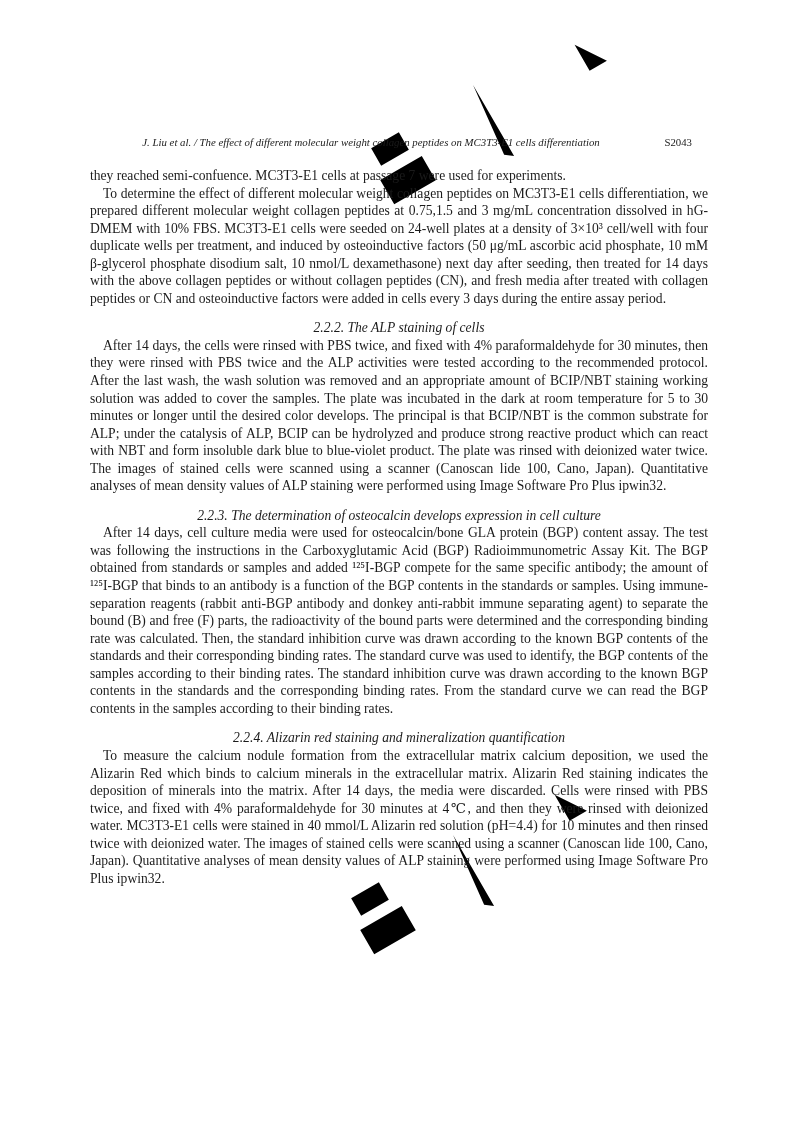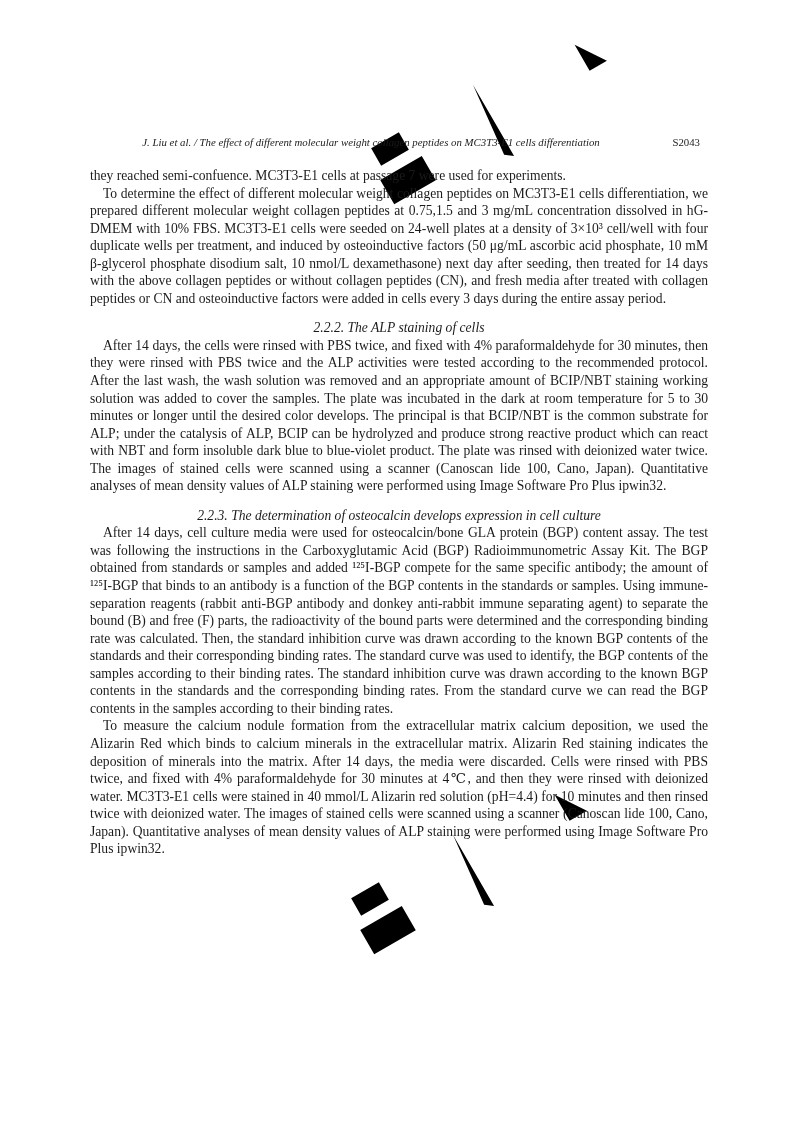--- a/index.html
+++ b/index.html
@@ -24,21 +24,21 @@
   .content { position:absolute; top:0; left:0; width:793px; height:1122px; z-index:1; }
 
   .running-head {
     position:absolute; top:135px; left:90px; width:618px; height:16px;
     font-size:10.8px; line-height:14px;
   }
   .running-head .head-title {
     display:block; text-align:center; font-style:italic; padding-right:56px;
   }
   .running-head .page-code {
-    position:absolute; right:8px; top:0; font-style:normal;
+    position:absolute; right:16px; top:0; font-style:normal;
   }
 
   .body-col {
     position:absolute; top:167px; left:90px; width:618px;
     font-size:13.6px; line-height:17.55px; text-align:justify;
   }
   .body-col p { margin:0; text-indent:13px; }
   .body-col p.no-indent { text-indent:0; }
   .sec-heading {
     margin:12px 0 0 0;
@@ -104,20 +104,21 @@
       <p class="no-indent">they reached semi-confuence. MC3T3-E1 cells at passage 7 were used for experiments.</p>
 
       <p>To determine the effect of different molecular weight collagen peptides on MC3T3-E1 cells differentiation, we prepared different molecular weight collagen peptides at 0.75,1.5 and 3 mg/mL concentration dissolved in hG-DMEM with 10% FBS. MC3T3-E1 cells were seeded on 24-well plates at a density of 3×10³ cell/well with four duplicate wells per treatment, and induced by osteoinductive factors (50 μg/mL ascorbic acid phosphate, 10 mM β-glycerol phosphate disodium salt, 10 nmol/L dexamethasone) next day after seeding, then treated for 14 days with the above collagen peptides or without collagen peptides (CN), and fresh media after treated with collagen peptides or CN and osteoinductive factors were added in cells every 3 days during the entire assay period.</p>
 
       <h3 class="sec-heading">2.2.2. The ALP staining of cells</h3>
       <p>After 14 days, the cells were rinsed with PBS twice, and fixed with 4% paraformaldehyde for 30 minutes, then they were rinsed with PBS twice and the ALP activities were tested according to the recommended protocol. After the last wash, the wash solution was removed and an appropriate amount of BCIP/NBT staining working solution was added to cover the samples. The plate was incubated in the dark at room temperature for 5 to 30 minutes or longer until the desired color develops. The principal is that BCIP/NBT is the common substrate for ALP; under the catalysis of ALP, BCIP can be hydrolyzed and produce strong reactive product which can react with NBT and form insoluble dark blue to blue-violet product. The plate was rinsed with deionized water twice. The images of stained cells were scanned using a scanner (Canoscan lide 100, Cano, Japan). Quantitative analyses of mean density values of ALP staining were performed using Image Software Pro Plus ipwin32.</p>
 
       <h3 class="sec-heading">2.2.3. The determination of osteocalcin develops expression in cell culture</h3>
       <p>After 14 days, cell culture media were used for osteocalcin/bone GLA protein (BGP) content assay. The test was following the instructions in the Carboxyglutamic Acid (BGP) Radioimmunometric Assay Kit. The BGP obtained from standards or samples and added ¹²⁵I-BGP compete for the same specific antibody; the amount of ¹²⁵I-BGP that binds to an antibody is a function of the BGP contents in the standards or samples. Using immune-separation reagents (rabbit anti-BGP antibody and donkey anti-rabbit immune separating agent) to separate the bound (B) and free (F) parts, the radioactivity of the bound parts were determined and the corresponding binding rate was calculated. Then, the standard inhibition curve was drawn according to the known BGP contents of the standards and their corresponding binding rates. The standard curve was used to identify, the BGP contents of the samples according to their binding rates. The standard inhibition curve was drawn according to the known BGP contents in the standards and the corresponding binding rates. From the standard curve we can read the BGP contents in the samples according to their binding rates.</p>
 
+      <h3 class="sec-heading">2.2.4. Alizarin red staining and mineralization quantification</h3>
       <p>To measure the calcium nodule formation from the extracellular matrix calcium deposition, we used the Alizarin Red which binds to calcium minerals in the extracellular matrix. Alizarin Red staining indicates the deposition of minerals into the matrix. After 14 days, the media were discarded. Cells were rinsed with PBS twice, and fixed with 4% paraformaldehyde for 30 minutes at 4℃, and then they were rinsed with deionized water. MC3T3-E1 cells were stained in 40 mmol/L Alizarin red solution (pH=4.4) for 10 minutes and then rinsed twice with deionized water. The images of stained cells were scanned using a scanner (Canoscan lide 100, Cano, Japan). Quantitative analyses of mean density values of ALP staining were performed using Image Software Pro Plus ipwin32.</p>
 
     </div>
 
     <div class="page-num">104</div>
 
   </div>
 </div>
 
 </body></html>

